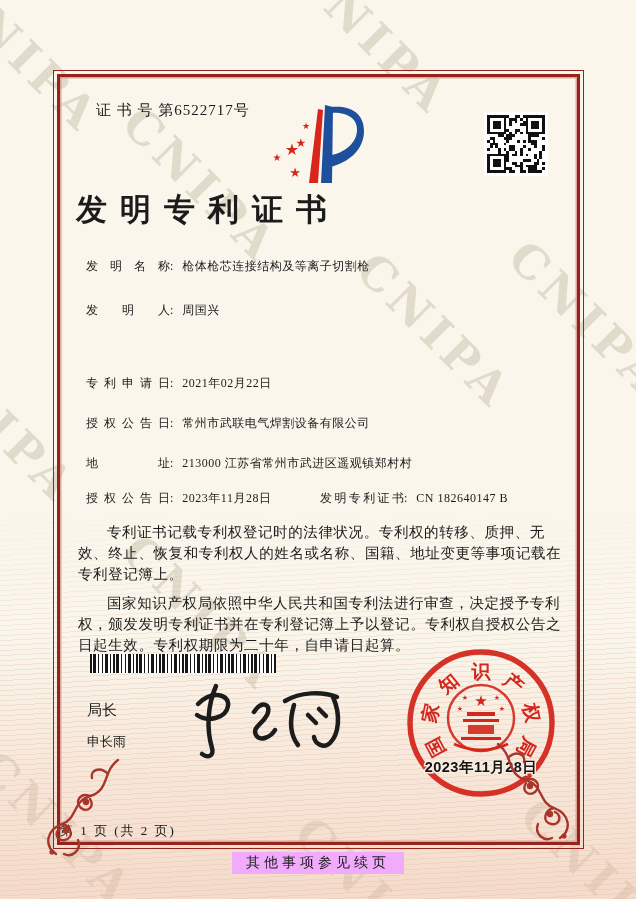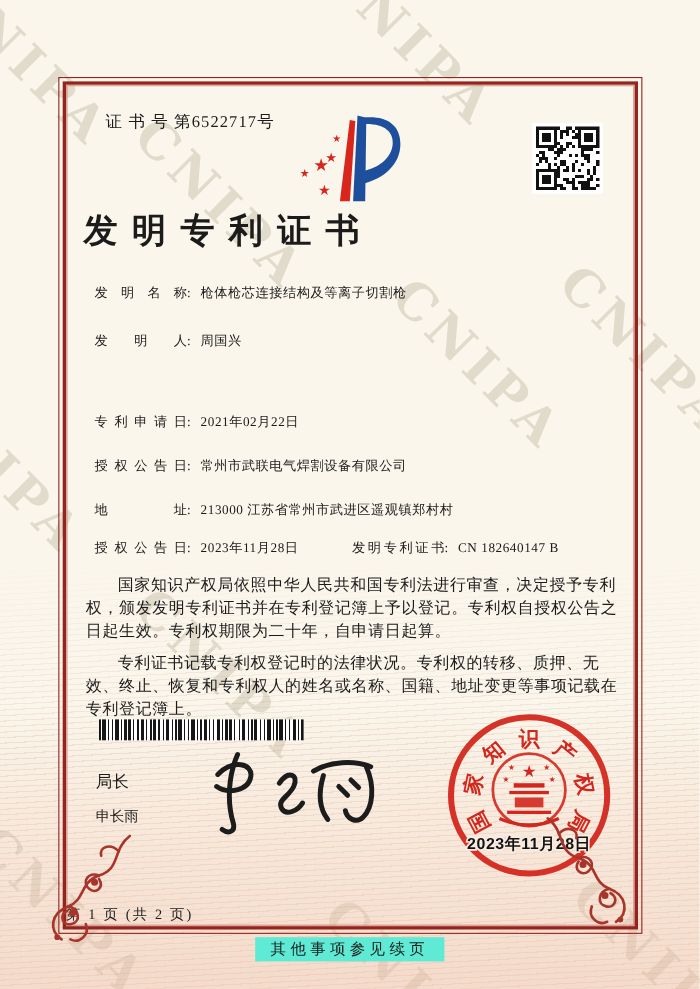--- a/index.html
+++ b/index.html
@@ -53,21 +53,21 @@
   .seal-char{font-size:19px;font-weight:bold;fill:#d3271d;font-family:"Liberation Serif",serif;}
   .seal-date{font-size:14.5px;font-weight:bold;fill:#121212;letter-spacing:0.5px;
       stroke:#f8ece2;stroke-width:3px;paint-order:stroke;font-family:"Liberation Sans",sans-serif;}
   .page-num{position:absolute;left:0;top:745px;width:100%;text-align:left;font-size:13px;letter-spacing:2px;}
   
   .flourish{position:absolute;width:110px;height:112px;z-index:3;}
   .fl-bl{left:28px;top:752px;transform:scaleX(-1);}
   .fl-br{left:478px;top:736px;}
   
   .continuation{position:absolute;left:0;top:852px;width:100%;text-align:center;z-index:3;}
-  .continuation span{display:inline-block;background:#5eead4;padding:2px 14px;font-size:14px;
+  .continuation span{display:inline-block;background:#f0abfc;padding:2px 14px;font-size:14px;
       letter-spacing:4px;}
 </style>
 </head>
 <body>
 
 <div class="layer">
   <span class="wm" style="left:-28px;top:-34px">CNIPA</span>
   <span class="wm" style="left:150px;top:96px">CNIPA</span>
   <span class="wm" style="left:322px;top:-52px">CNIPA</span>
   <span class="wm" style="left:536px;top:230px">CNIPA</span>
@@ -252,22 +252,22 @@
     <span class="flabel">地址</span><span class="fcolon">:</span><span class="fvalue">213000 江苏省常州市武进区遥观镇郑村村</span>
   </div>
   <div class="row" style="top:413px;width:470px">
     <span class="flabel">授权公告日</span><span class="fcolon">:</span><span class="fvalue">2023年11月28日</span>
     <span class="g2">
       <span class="flabel">发明专利证书</span><span class="fcolon">:</span><span class="fvalue">CN 182640147 B</span>
     </span>
   </div>
 
   <div class="paras">
+    <p>专利证书记载专利权登记时的法律状况。专利权的转移、质押、无效、终止、恢复和专利权人的姓名或名称、国籍、地址变更等事项记载在专利登记簿上。</p>
     <p>国家知识产权局依照中华人民共和国专利法进行审查，决定授予专利权，颁发发明专利证书并在专利登记簿上予以登记。专利权自授权公告之日起生效。专利权期限为二十年，自申请日起算。</p>
-    <p>专利证书记载专利权登记时的法律状况。专利权的转移、质押、无效、终止、恢复和专利权人的姓名或名称、国籍、地址变更等事项记载在专利登记簿上。</p>
   </div>
 
   <div class="barcode"></div>
 
   <div class="signer-title">局长</div>
   <div class="signer-name">申长雨</div>
 
   <svg class="signature" viewBox="0 0 172 92" fill="none" stroke="#1c1c1c" stroke-width="4.5" stroke-linecap="round">
     <path d="M34,12 C26,30 24,54 30,74 C32,81 27,85 20,80"></path>
     <path d="M16,30 C30,16 48,20 46,32 C44,45 25,48 15,41"></path>

